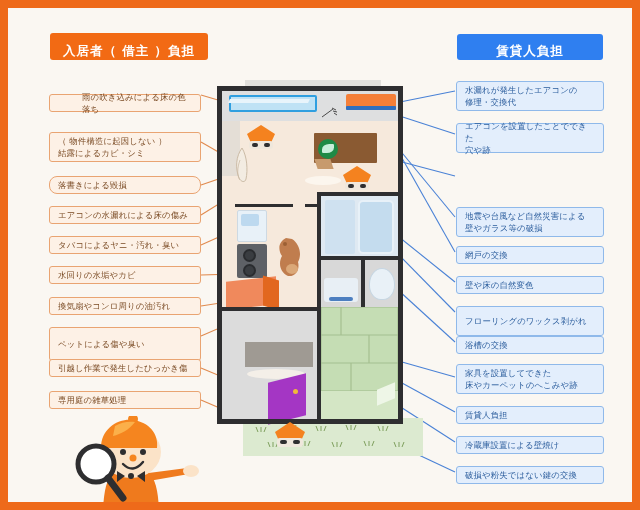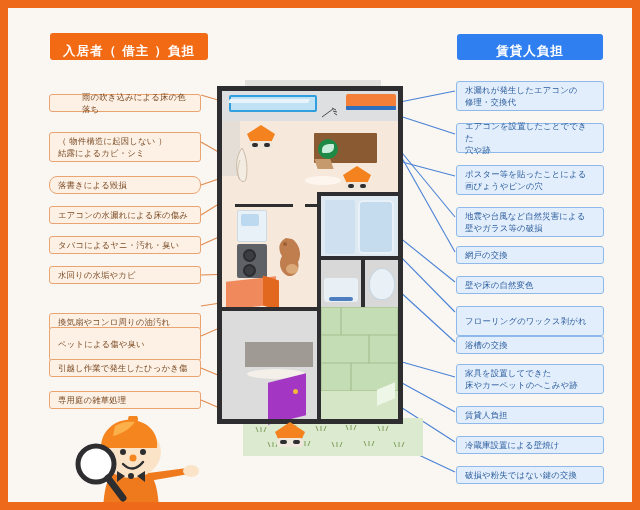--- a/index.html
+++ b/index.html
@@ -292,31 +292,29 @@
     <span>賃貸人負担</span>
   </div>
 
   <div class="lbl left" style="top:86px;height:18px;padding-left:32px;">雨の吹き込みによる床の色落ち</div>
   <div class="lbl left" style="top:124px;height:30px;">（ 物件構造に起因しない ）
 結露によるカビ・シミ</div>
   <div class="lbl left" style="top:168px;height:18px;border-radius:8px;">落書きによる毀損</div>
   <div class="lbl left" style="top:198px;height:18px;">エアコンの水漏れによる床の傷み</div>
   <div class="lbl left" style="top:228px;height:18px;">タバコによるヤニ・汚れ・臭い</div>
   <div class="lbl left" style="top:258px;height:18px;">水回りの水垢やカビ</div>
-  <div class="lbl left" style="top:289px;height:18px;margin-top:16px;">換気扇やコンロ周りの油汚れ</div>
+  <div class="lbl left" style="top:289px;height:18px;">換気扇やコンロ周りの油汚れ</div>
   <div class="lbl left" style="top:319px;height:34px;">ペットによる傷や臭い</div>
   <div class="lbl left" style="top:351px;height:18px;">引越し作業で発生したひっかき傷</div>
   <div class="lbl left" style="top:383px;height:18px;">専用庭の雑草処理</div>
 
   <div class="lbl right" style="top:73px;height:30px;">水漏れが発生したエアコンの
 修理・交換代</div>
   <div class="lbl right" style="top:115px;height:30px;">エアコンを設置したことでできた
 穴や跡</div>
-  <div class="lbl right" style="top:157px;height:30px;">ポスター等を貼ったことによる
-画びょうやピンの穴</div>
   <div class="lbl right" style="top:199px;height:30px;">地震や台風など自然災害による
 壁やガラス等の破損</div>
   <div class="lbl right" style="top:238px;height:18px;">網戸の交換</div>
   <div class="lbl right" style="top:268px;height:18px;">壁や床の自然変色</div>
   <div class="lbl right" style="top:298px;height:30px;">フローリングのワックス剥がれ</div>
   <div class="lbl right" style="top:328px;height:18px;">浴槽の交換</div>
   <div class="lbl right" style="top:356px;height:30px;">家具を設置してできた
 床やカーペットのへこみや跡</div>
   <div class="lbl right" style="top:398px;height:18px;">賃貸人負担</div>
   <div class="lbl right" style="top:428px;height:18px;">冷蔵庫設置による壁焼け</div>

